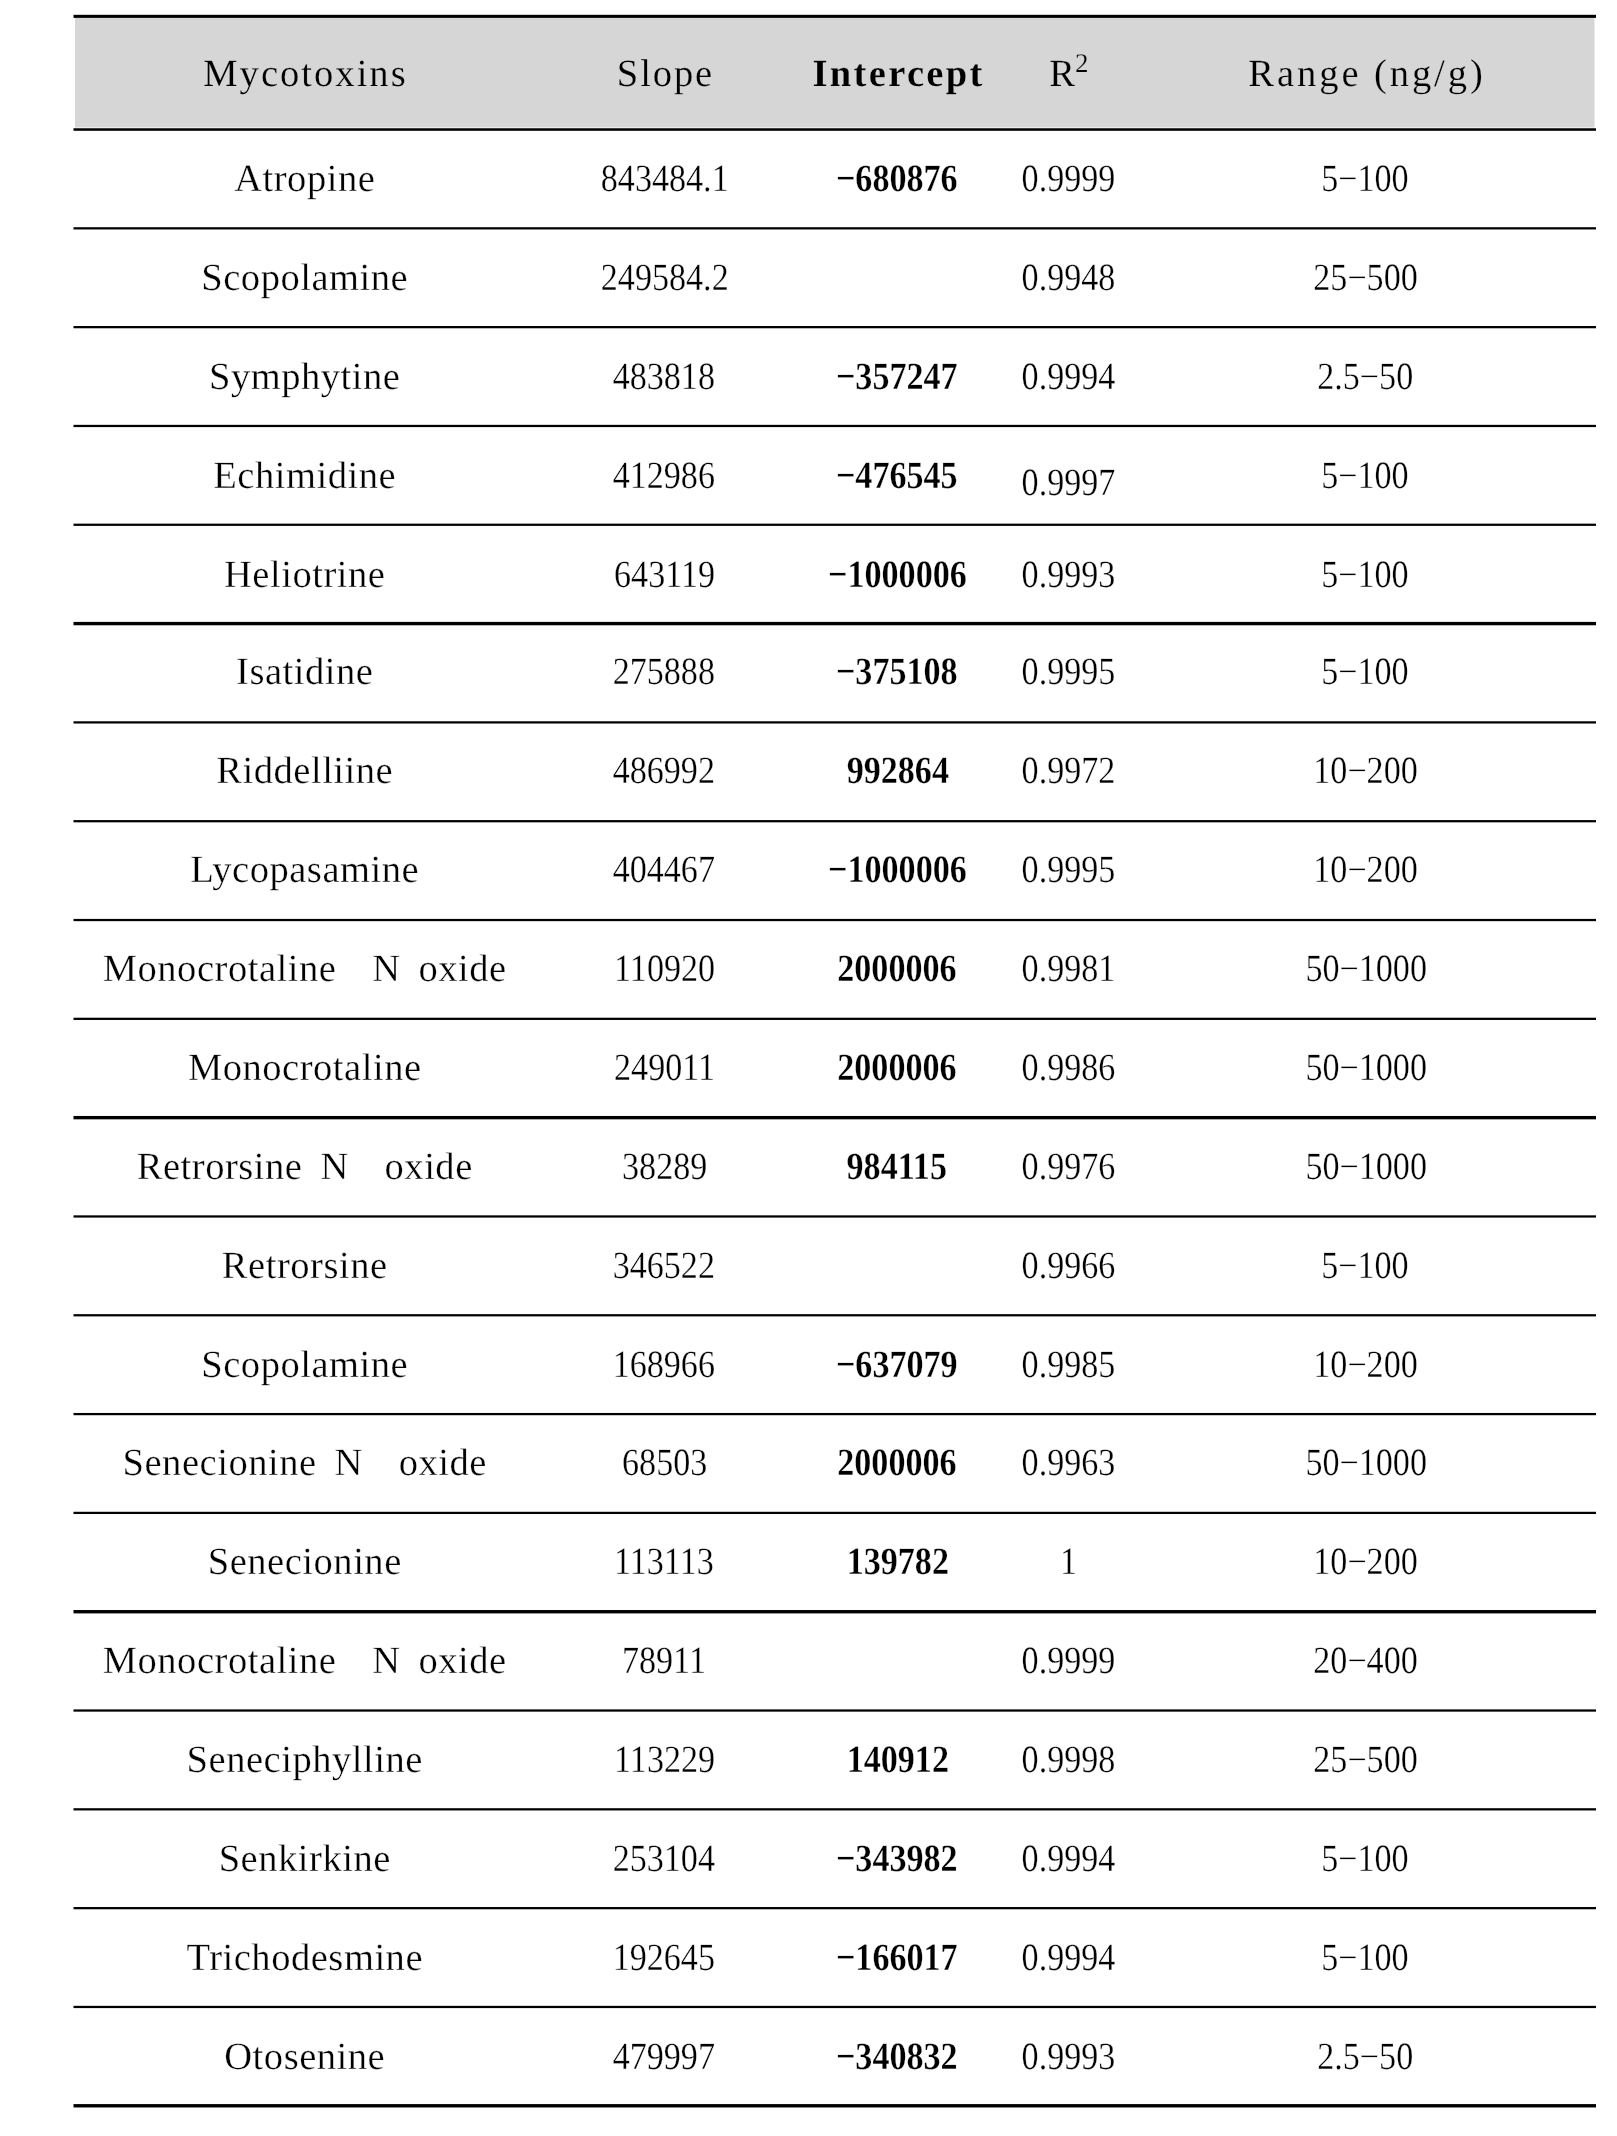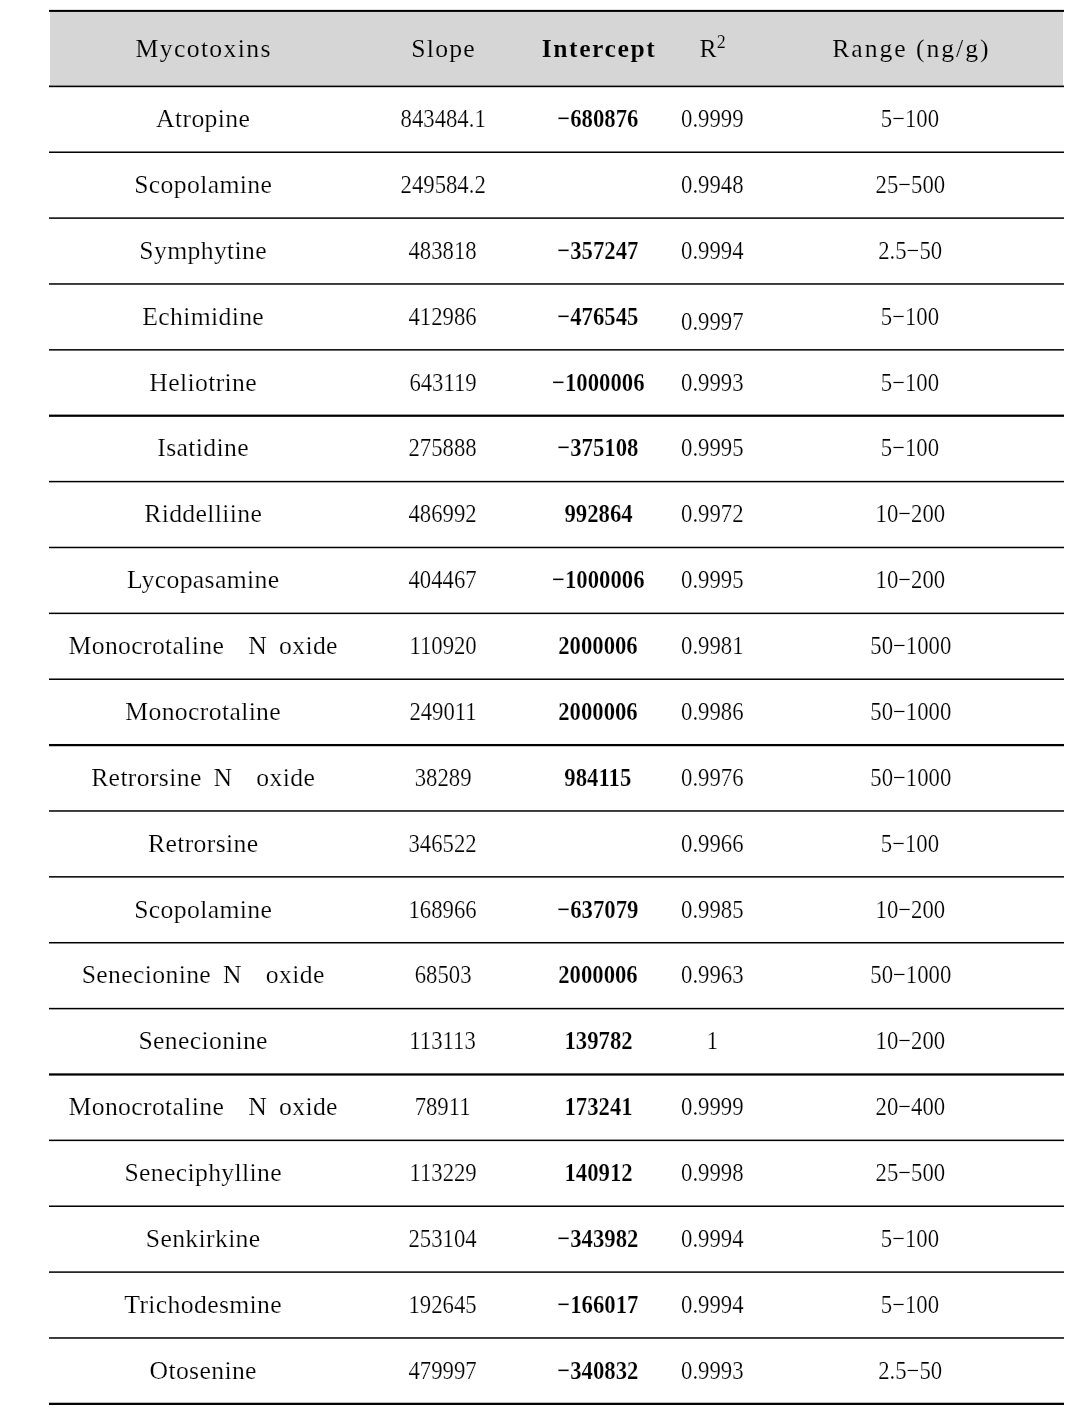--- a/index.html
+++ b/index.html
@@ -160,21 +160,20 @@
   <div class="cell c2" style="top:962.393px"><span class="num">2000006</span></div>
   <div class="cell c3" style="top:962.393px"><span class="num">0.9963</span></div>
   <div class="cell c4" style="top:962.393px"><span class="num">50−1000</span></div>
   <div class="cell c0" style="top:1028.267px"><span class="name">Senecionine</span></div>
   <div class="cell c1" style="top:1028.267px"><span class="num">113113</span></div>
   <div class="cell c2" style="top:1028.267px"><span class="num">139782</span></div>
   <div class="cell c3" style="top:1028.267px"><span class="num">1</span></div>
   <div class="cell c4" style="top:1028.267px"><span class="num">10−200</span></div>
   <div class="cell c0" style="top:1094.142px"><span class="name">Monocrotaline    N  oxide</span></div>
   <div class="cell c1" style="top:1094.142px"><span class="num">78911</span></div>
-  <div class="cell c2" style="top:1094.142px"><span class="num">173241</span></div>
   <div class="cell c3" style="top:1094.142px"><span class="num">0.9999</span></div>
   <div class="cell c4" style="top:1094.142px"><span class="num">20−400</span></div>
   <div class="cell c0" style="top:1160.017px"><span class="name">Seneciphylline</span></div>
   <div class="cell c1" style="top:1160.017px"><span class="num">113229</span></div>
   <div class="cell c2" style="top:1160.017px"><span class="num">140912</span></div>
   <div class="cell c3" style="top:1160.017px"><span class="num">0.9998</span></div>
   <div class="cell c4" style="top:1160.017px"><span class="num">25−500</span></div>
   <div class="cell c0" style="top:1225.892px"><span class="name">Senkirkine</span></div>
   <div class="cell c1" style="top:1225.892px"><span class="num">253104</span></div>
   <div class="cell c2" style="top:1225.892px"><span class="num">−343982</span></div>

